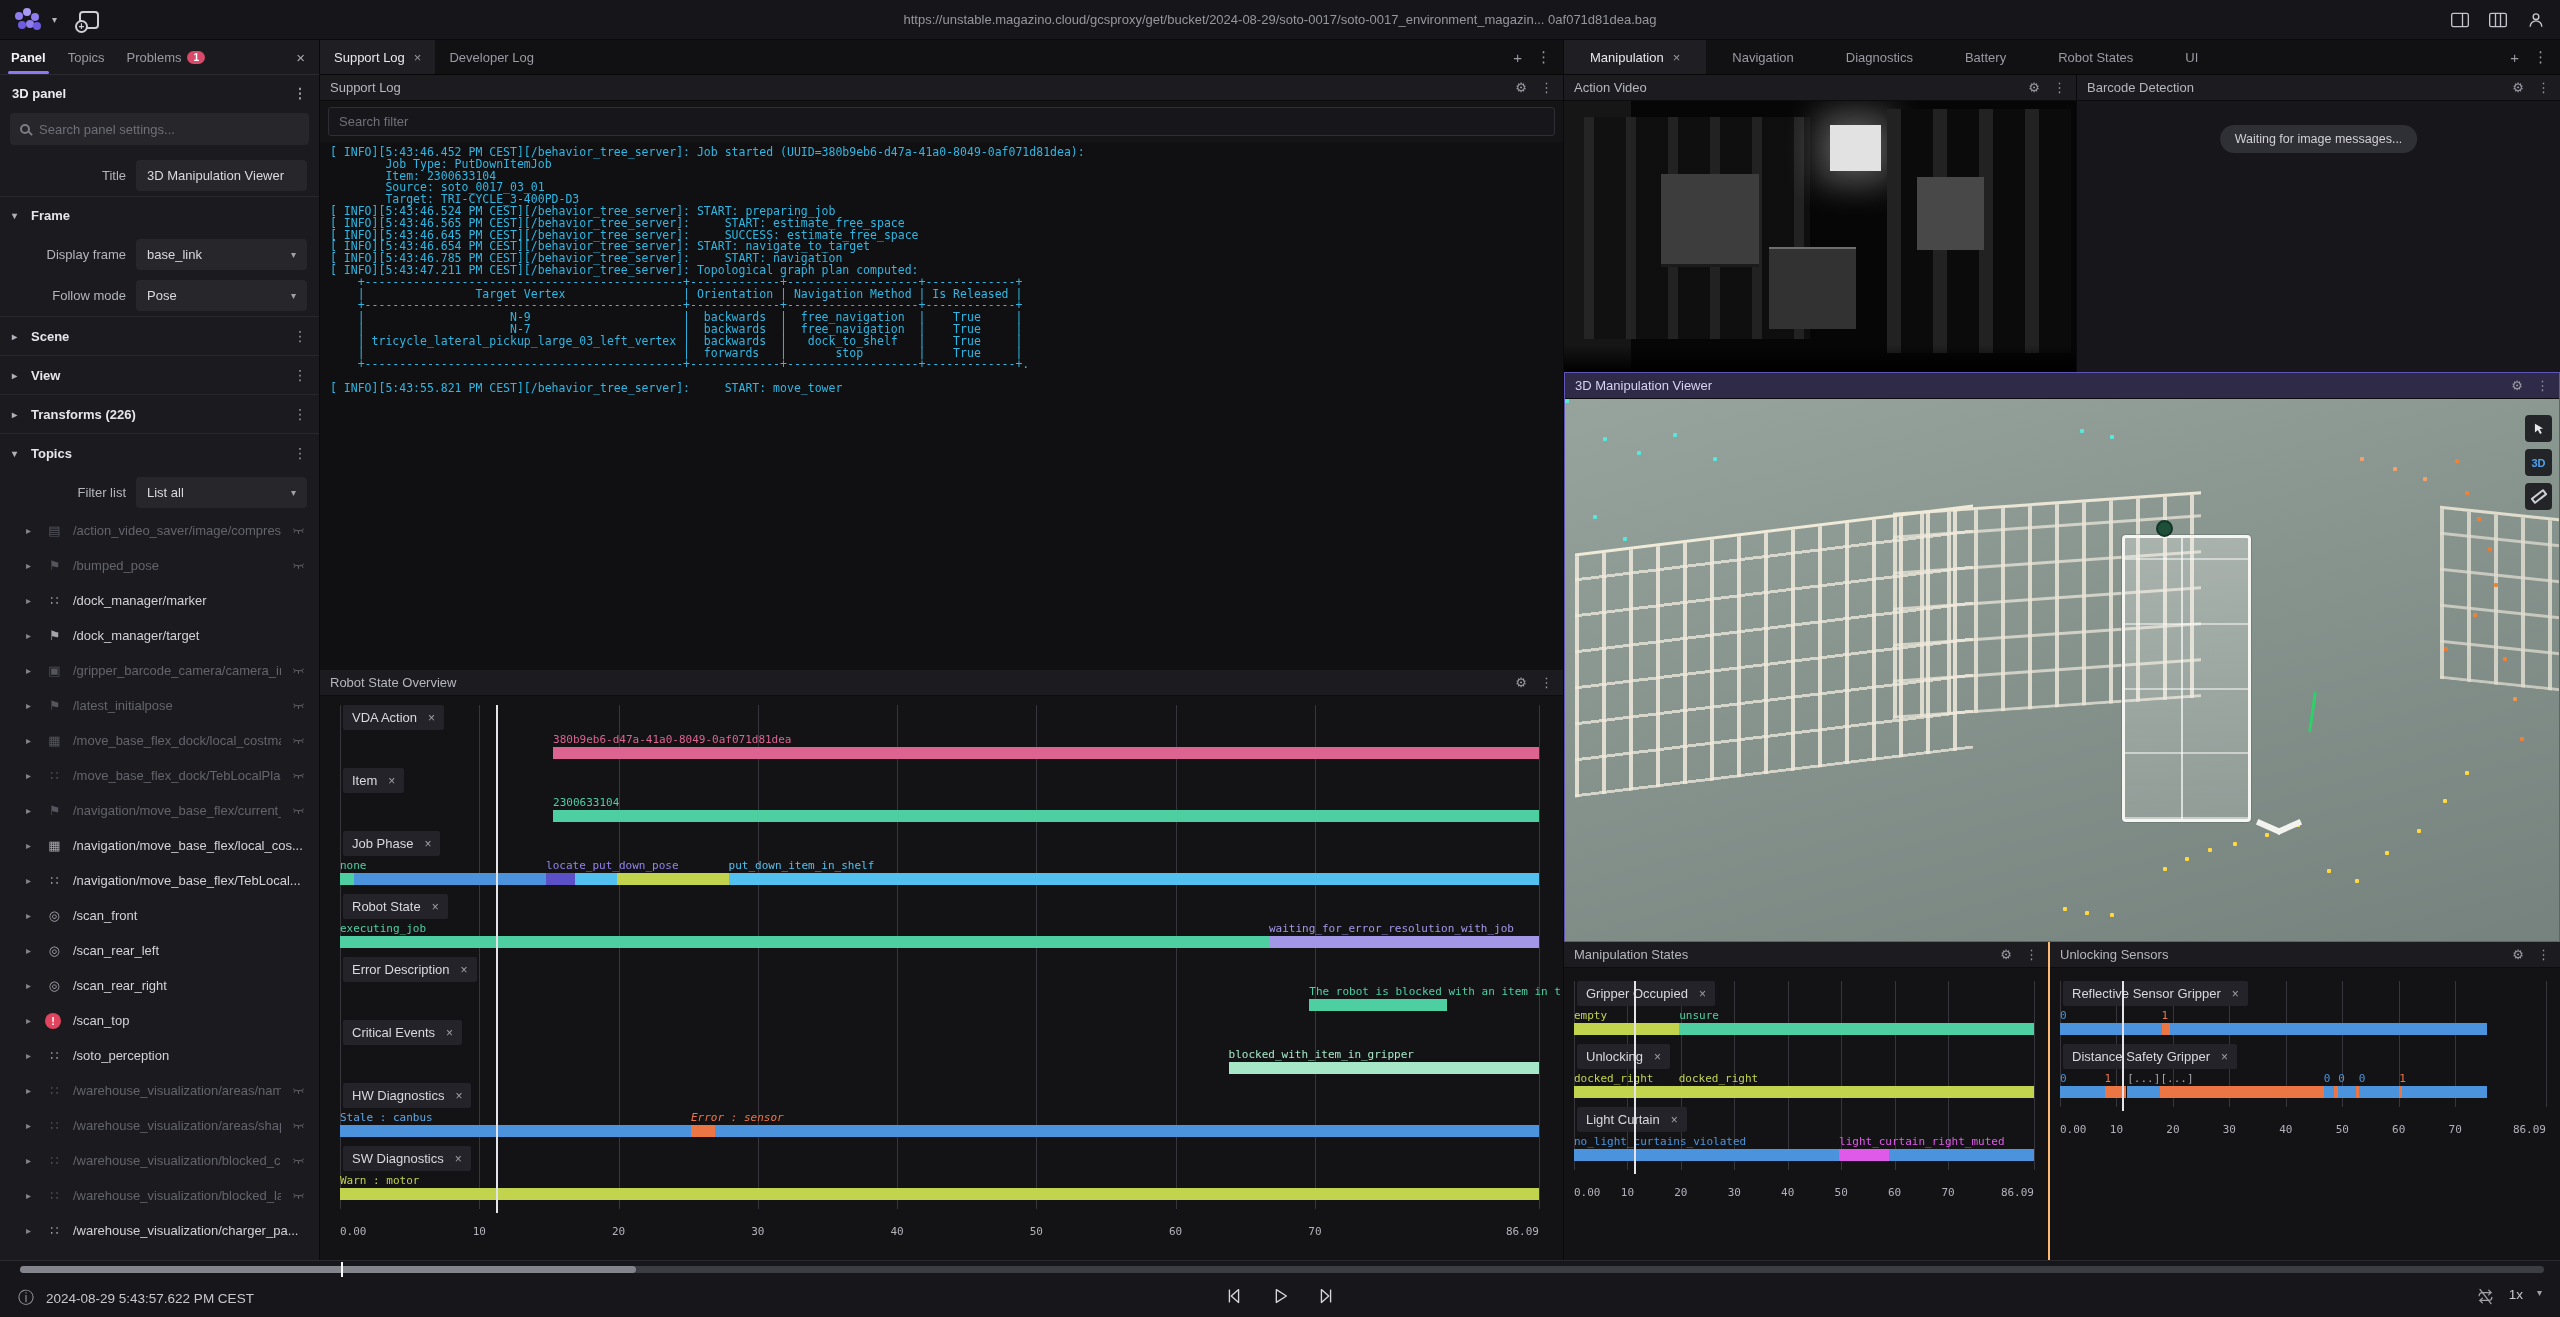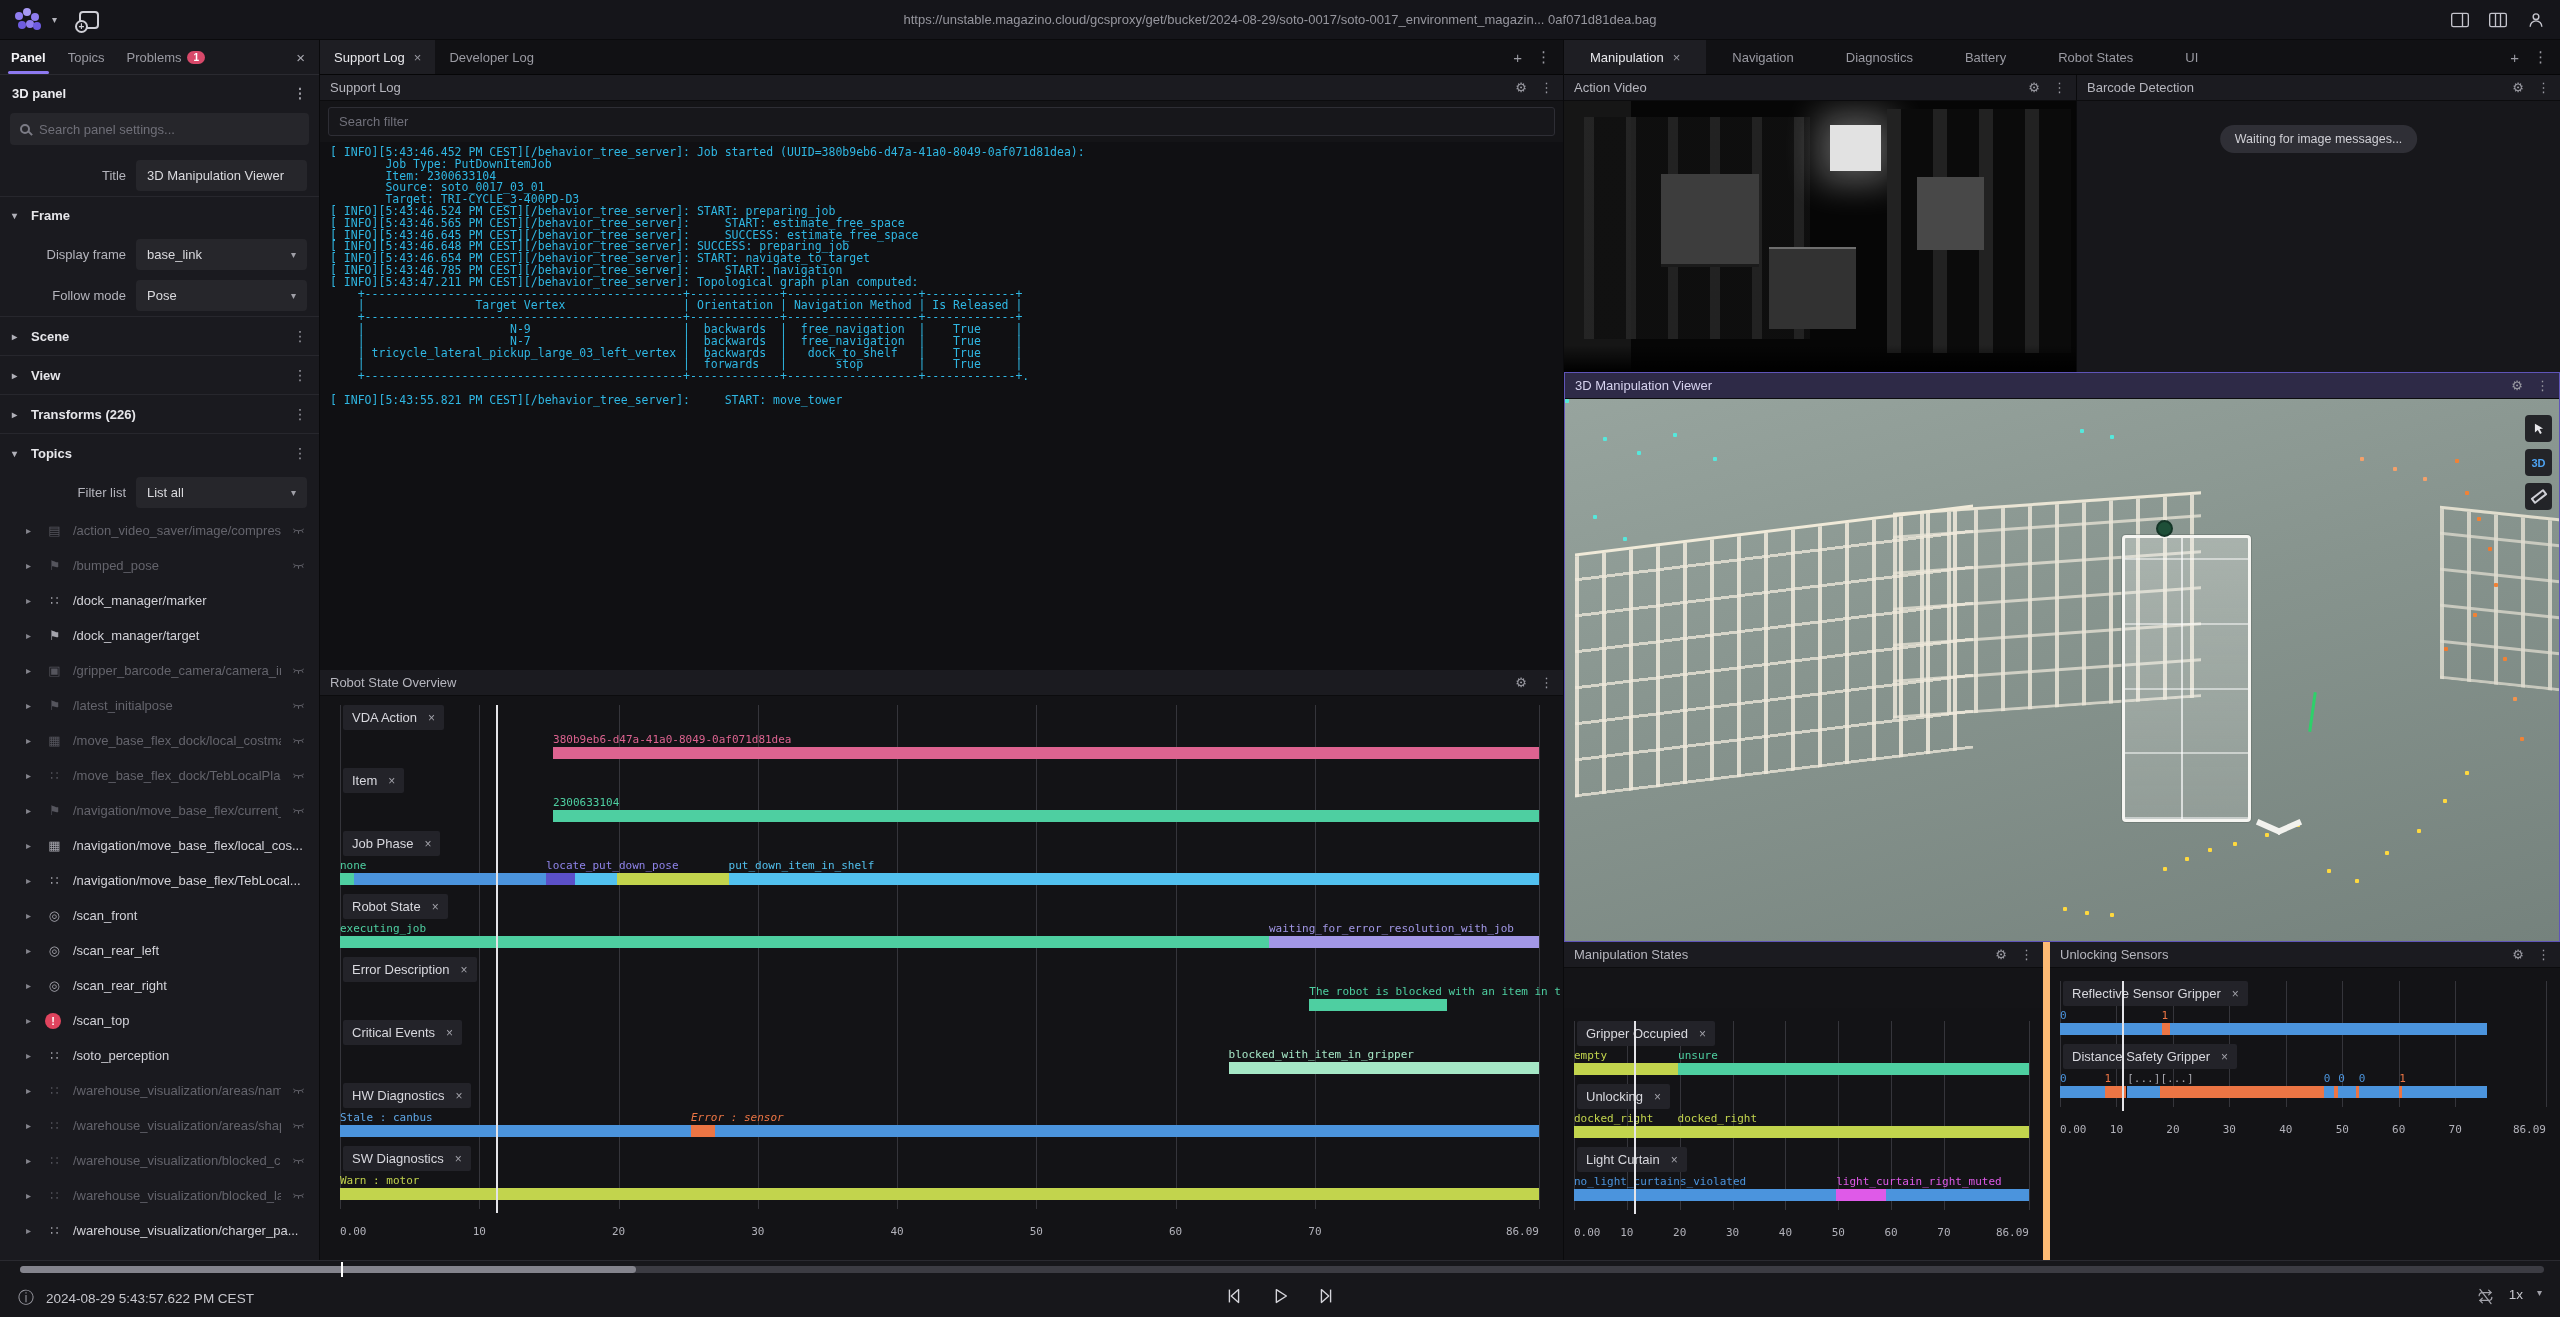--- a/index.html
+++ b/index.html
@@ -94,21 +94,21 @@
   .tl-axis { position:relative; height:18px; margin-top:16px; font:11px "DejaVu Sans Mono", monospace; color:#b2b2ba; }
   .tl-tick { position:absolute; transform:translateX(-50%); }
   .tl-tick.first { transform:none; }
   .tl-tick.last { transform:translateX(-100%); }
 
   
   .r-row1 { height:297px; display:flex; flex:none; }
   .av-panel { width:513px; border-right:1px solid #0a0a0c; }
   .bc-panel { flex:1; }
   .r-row3 { height:318px; display:flex; flex:none; }
-  .ms-panel { width:486px; border-right:7px solid #fdba74;gap:40px; }
+  .ms-panel { width:486px; border-right:2px solid #fdba74; }
   .us-panel { flex:1; }
 
   
   .av-body { position:relative; flex:1; background:#060606; overflow:hidden; }
   .av-body > div { position:absolute; }
   .avb1 { left:0; top:0; width:13%; height:100%; background:#161616; }
   .avb2 { left:4%; top:6%; width:44%; height:82%; background:repeating-linear-gradient(90deg,#272727 0 10px,#101010 10px 42px); opacity:.85; }
   .avb3 { left:19%; top:27%; width:19%; height:33%; background:#3d3d3d; box-shadow:0 3px 0 #1b1b1b; }
   .avb4 { left:52%; top:9%; width:10%; height:17%; background:#e2e2e2; box-shadow:0 0 34px 12px rgba(255,255,255,.33); }
   .avb5 { left:63%; top:3%; width:36%; height:90%; background:repeating-linear-gradient(90deg,#222 0 14px,#0b0b0b 14px 46px); }
@@ -518,21 +518,20 @@
         <div class="log-search">Search filter</div>
         <div id="log-content">
             <div class="log-line">[ INFO][5:43:46.452 PM CEST][/behavior_tree_server]: Job started (UUID=380b9eb6-d47a-41a0-8049-0af071d81dea):</div>
             <div class="log-line">        Job Type: PutDownItemJob</div>
             <div class="log-line">        Item: 2300633104</div>
             <div class="log-line">        Source: soto_0017_03_01</div>
             <div class="log-line">        Target: TRI-CYCLE_3-400PD-D3</div>
             <div class="log-line">[ INFO][5:43:46.524 PM CEST][/behavior_tree_server]: START: preparing_job</div>
             <div class="log-line">[ INFO][5:43:46.565 PM CEST][/behavior_tree_server]:     START: estimate_free_space</div>
             <div class="log-line">[ INFO][5:43:46.645 PM CEST][/behavior_tree_server]:     SUCCESS: estimate_free_space</div>
-            <div class="log-line">[ INFO][5:43:46.648 PM CEST][/behavior_tree_server]: SUCCESS: preparing_job</div>
             <div class="log-line">[ INFO][5:43:46.654 PM CEST][/behavior_tree_server]: START: navigate_to_target</div>
             <div class="log-line">[ INFO][5:43:46.785 PM CEST][/behavior_tree_server]:     START: navigation</div>
             <div class="log-line">[ INFO][5:43:47.211 PM CEST][/behavior_tree_server]: Topological graph plan computed:</div>
             <div class="log-line">    +----------------------------------------------+-------------+-------------------+-------------+</div>
             <div class="log-line">    |                Target Vertex                 | Orientation | Navigation Method | Is Released |</div>
             <div class="log-line">    +----------------------------------------------+-------------+-------------------+-------------+</div>
             <div class="log-line">    |                     N-9                      |  backwards  |  free_navigation  |    True     |</div>
             <div class="log-line">    |                     N-7                      |  backwards  |  free_navigation  |    True     |</div>
             <div class="log-line">    | tricycle_lateral_pickup_large_03_left_vertex |  backwards  |   dock_to_shelf   |    True     |</div>
             <div class="log-line">    |                                              |  forwards   |       stop        |    True     |</div>

